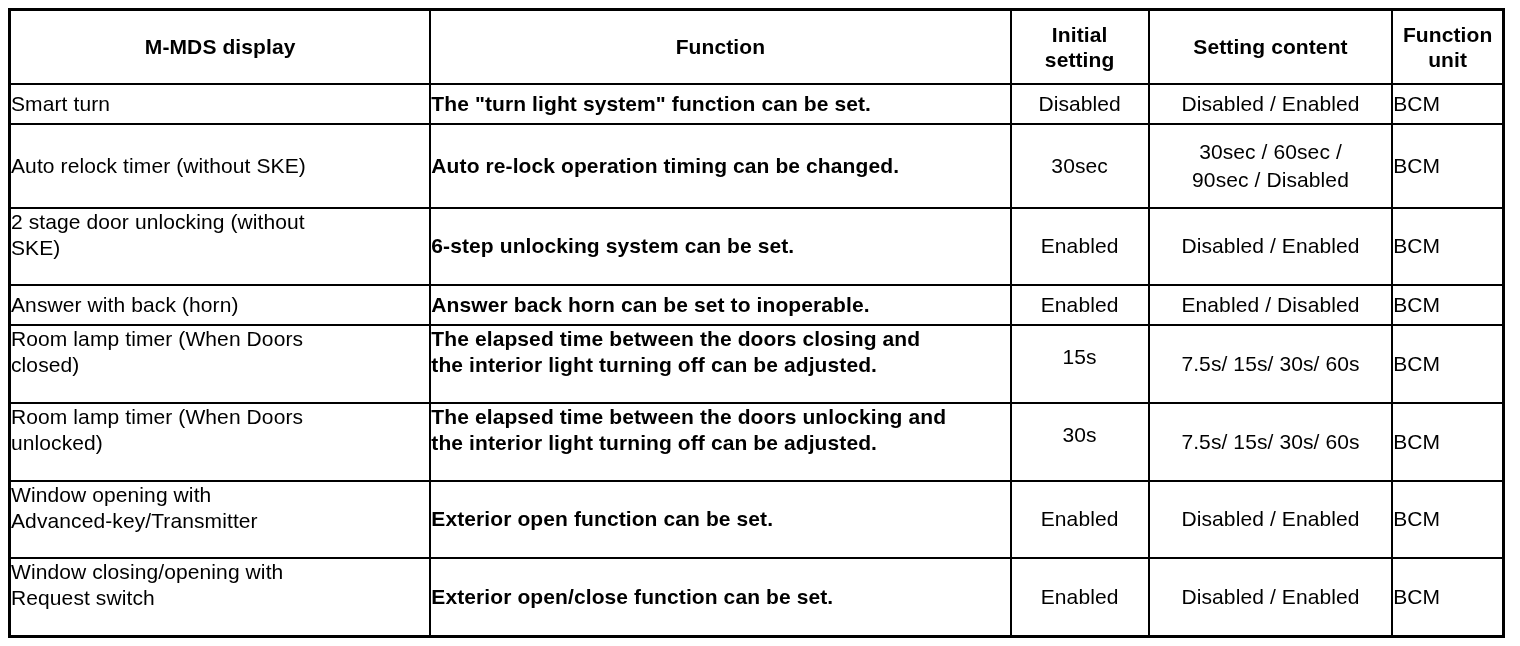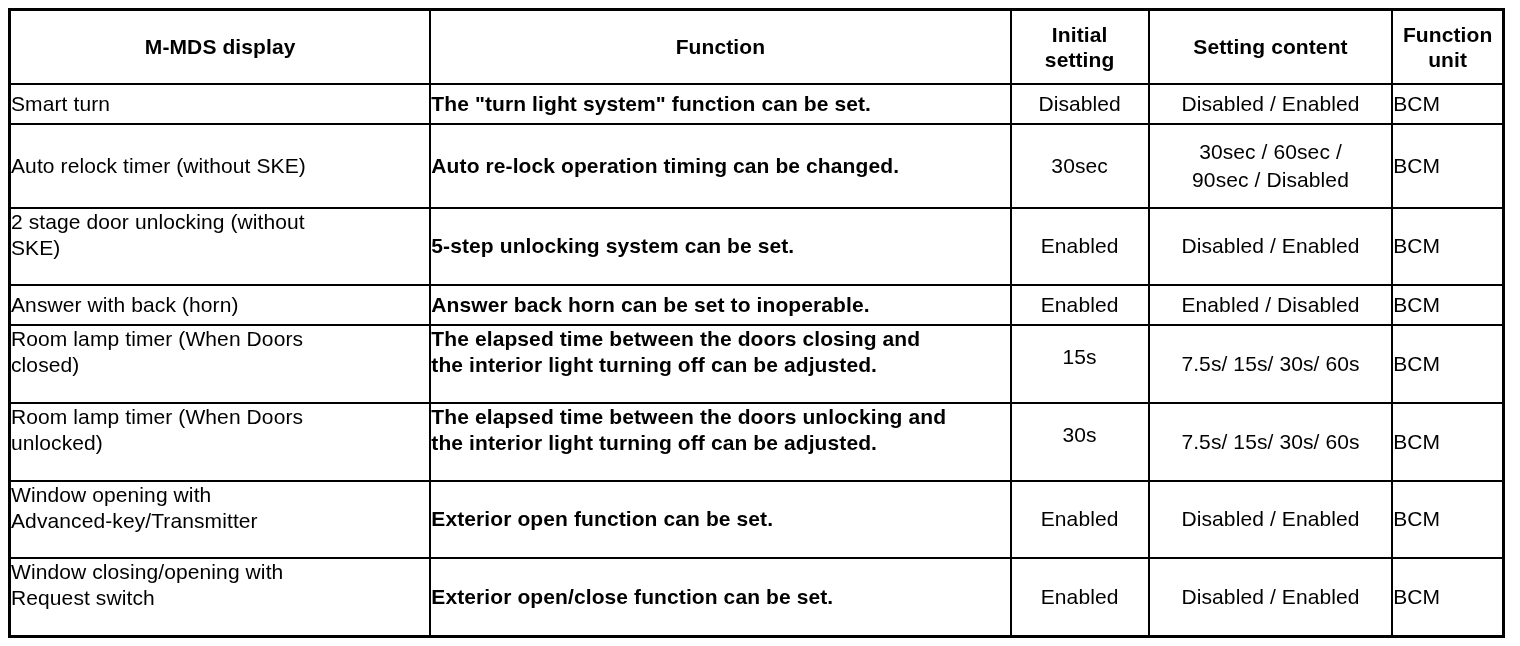--- a/index.html
+++ b/index.html
@@ -153,21 +153,21 @@
         </td>
         <td class="unit">BCM</td>
       </tr>
 
       <tr>
         <td class="display multi">
           <span class="ln">2 stage door unlocking (without</span>
           <span class="ln">SKE)</span>
         </td>
         <td class="function">
-          <span class="ln">5-step unlocking system can be set.</span>
+          <span class="ln">6-step unlocking system can be set.</span>
         </td>
         <td class="initial">Enabled</td>
         <td class="setting">
           <span class="ln">Disabled / Enabled</span>
         </td>
         <td class="unit">BCM</td>
       </tr>
 
 
       <tr>

